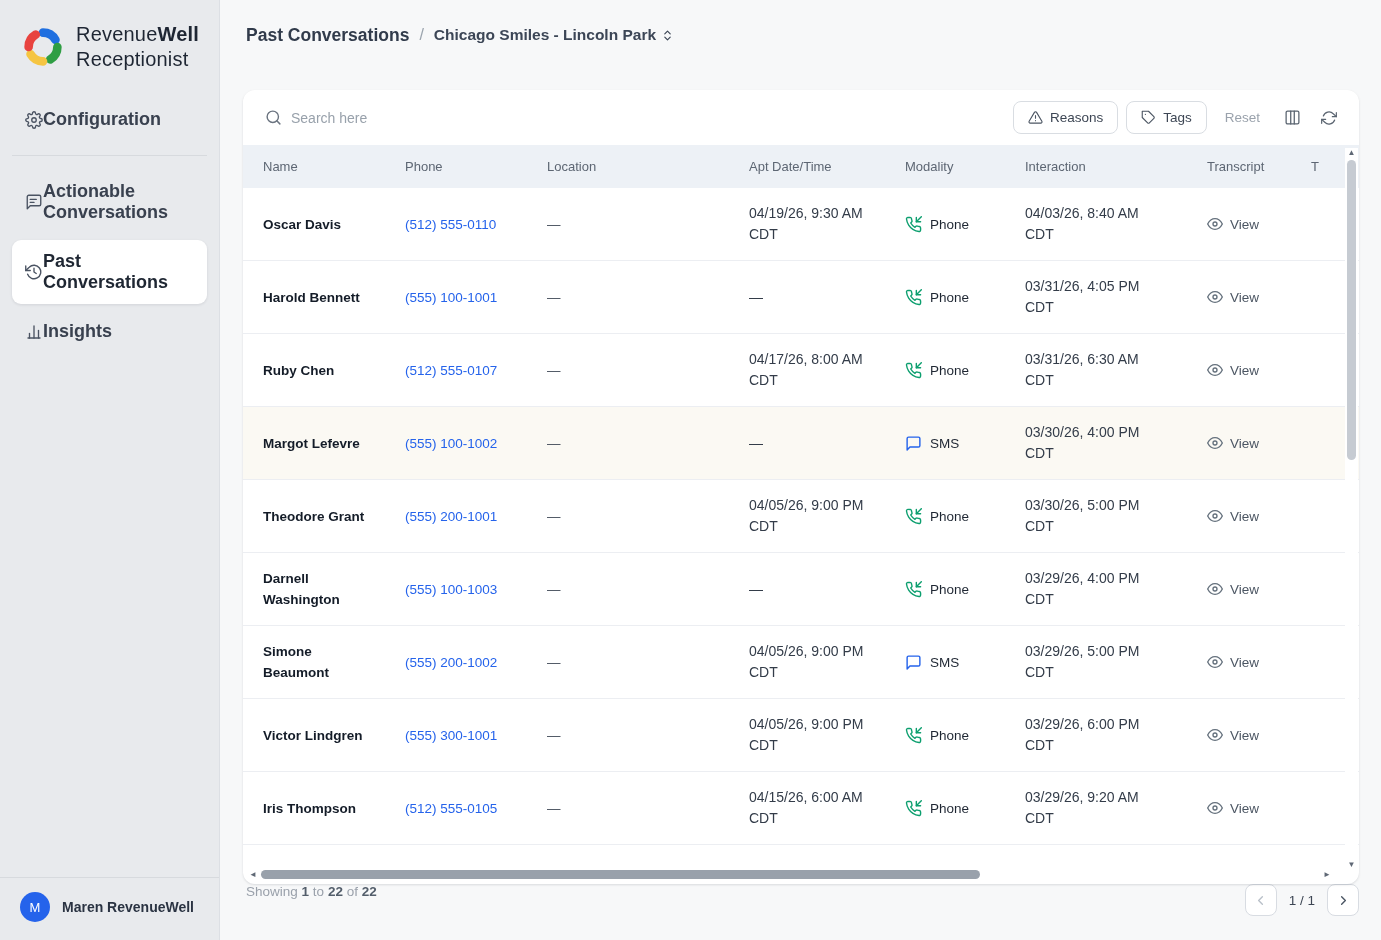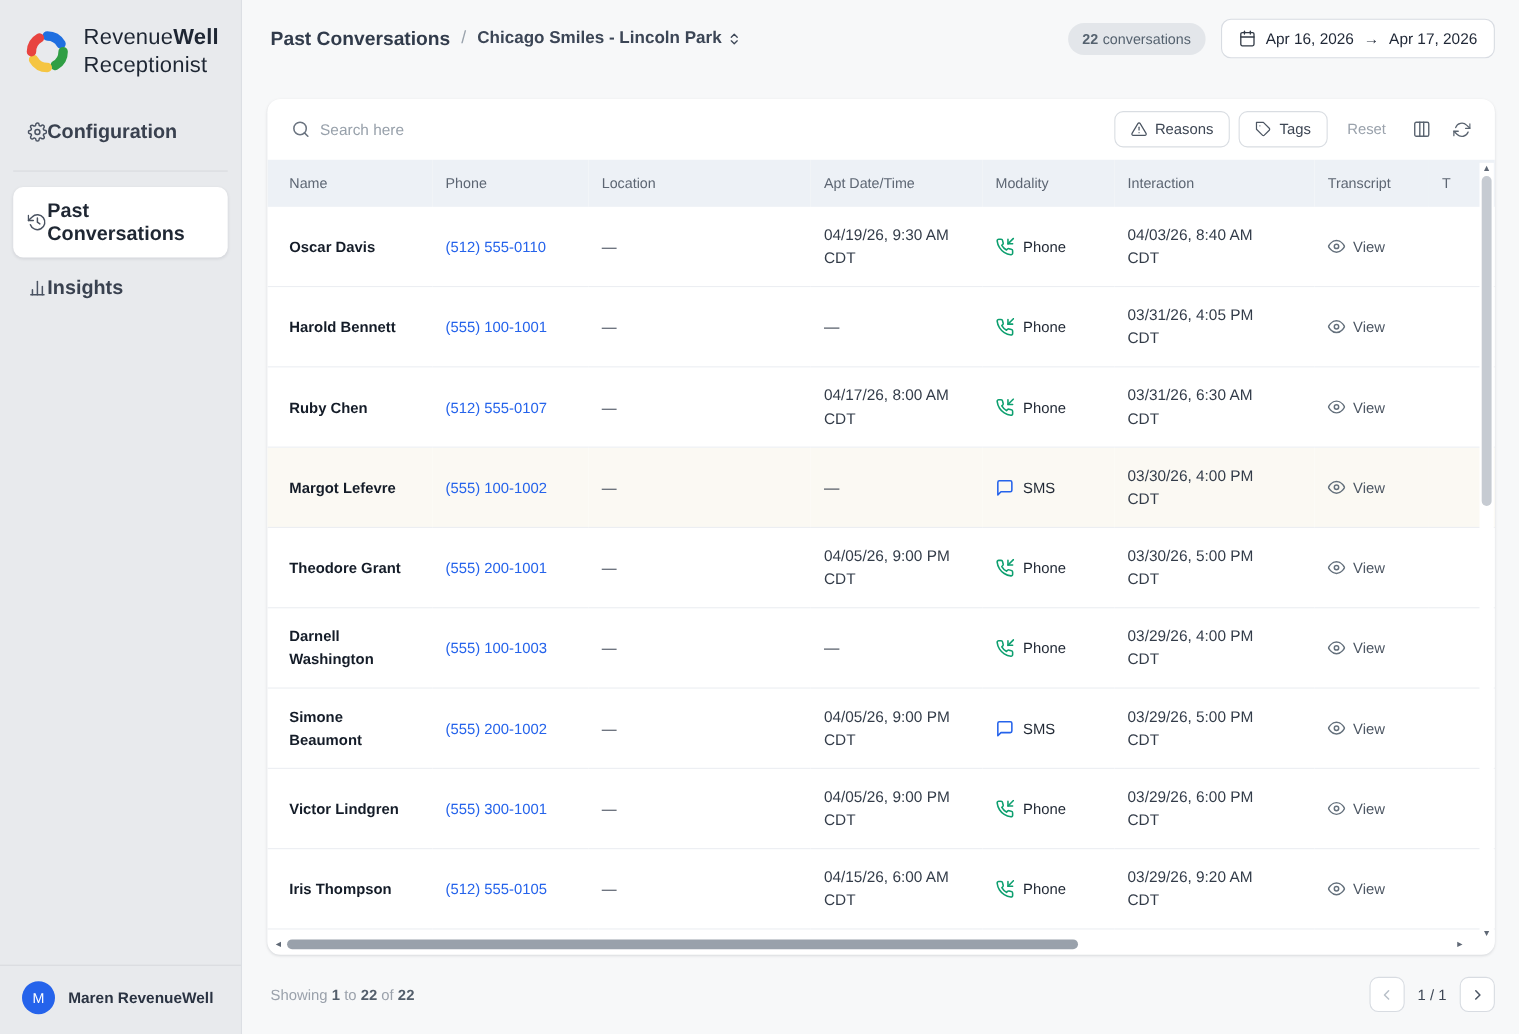--- a/index.html
+++ b/index.html
@@ -125,21 +125,21 @@
   .hscroll {
     position:absolute; left:6px; right:28px; bottom:3px; height:13px;
     display:flex; align-items:center; gap:4px;
   }
   .hscroll .arr { font-size:8px; color:#5f6875; flex:none; user-select:none; }
   .hscroll .track { flex:1; height:9px; position:relative; }
   .hthumb { position:absolute; left:0; top:0; height:9px; width:68%; background:#99a1ab; border-radius:5px; }
 
   
   .footer {
-    height:72px; flex:none; display:flex; align-items:center;
+    height:56px; flex:none; display:flex; align-items:flex-start;
     justify-content:space-between; padding:0 22px 0 26px;
   }
   .showing { font-size:13.5px; color:#9aa1ab; }
   .showing b { color:#535e6b; font-weight:bold; }
   .pager { display:flex; align-items:center; gap:12px;margin-left:47px; }
   .page-btn {
     width:32px; height:32px; background:#fff; border:1px solid #d8dce2; border-radius:8px;
     display:flex; align-items:center; justify-content:center; cursor:pointer;
   }
   .page-btn.prev { color:#b9c0c9; }
@@ -171,20 +171,30 @@
         <svg viewBox="0 0 24 24" width="18" height="18" fill="none" stroke="currentColor" stroke-width="1.8" stroke-linecap="round" stroke-linejoin="round">
             <circle cx="12" cy="12" r="3"></circle>
             <path d="M19.4 15a1.65 1.65 0 0 0 .33 1.82l.06.06a2 2 0 0 1 0 2.83 2 2 0 0 1-2.83 0l-.06-.06a1.65 1.65 0 0 0-1.82-.33 1.65 1.65 0 0 0-1 1.51V21a2 2 0 0 1-2 2 2 2 0 0 1-2-2v-.09A1.65 1.65 0 0 0 9 19.4a1.65 1.65 0 0 0-1.82.33l-.06.06a2 2 0 0 1-2.83 0 2 2 0 0 1 0-2.83l.06-.06a1.65 1.65 0 0 0 .33-1.82 1.65 1.65 0 0 0-1.51-1H3a2 2 0 0 1-2-2 2 2 0 0 1 2-2h.09A1.65 1.65 0 0 0 4.6 9a1.65 1.65 0 0 0-.33-1.82l-.06-.06a2 2 0 0 1 0-2.83 2 2 0 0 1 2.83 0l.06.06a1.65 1.65 0 0 0 1.82.33H9a1.65 1.65 0 0 0 1-1.51V3a2 2 0 0 1 2-2 2 2 0 0 1 2 2v.09a1.65 1.65 0 0 0 1 1.51 1.65 1.65 0 0 0 1.82-.33l.06-.06a2 2 0 0 1 2.83 0 2 2 0 0 1 0 2.83l-.06.06a1.65 1.65 0 0 0-.33 1.82V9a1.65 1.65 0 0 0 1.51 1H21a2 2 0 0 1 2 2 2 2 0 0 1-2 2h-.09a1.65 1.65 0 0 0-1.51 1z"></path>
           </svg>
       </span>
       <span>Configuration</span>
     </div>
 
     <div class="side-divider"></div>
 
+    <div class="nav-item">
+      <span class="nicon">
+        <svg viewBox="0 0 24 24" width="18" height="18" fill="none" stroke="currentColor" stroke-width="1.8" stroke-linecap="round" stroke-linejoin="round">
+            <path d="M21 15a2 2 0 0 1-2 2H7l-4 4V5a2 2 0 0 1 2-2h14a2 2 0 0 1 2 2z"></path>
+            <line x1="7" y1="8.5" x2="15" y2="8.5"></line>
+            <line x1="7" y1="12.5" x2="12" y2="12.5"></line>
+          </svg>
+      </span>
+      <span>Actionable Conversations</span>
+    </div>
 
     <div class="nav-item active">
       <span class="nicon">
         <svg viewBox="0 0 24 24" width="18" height="18" fill="none" stroke="currentColor" stroke-width="1.8" stroke-linecap="round" stroke-linejoin="round">
             <path d="M1 4v6h6"></path>
             <path d="M3.51 15a9 9 0 1 0 2.13-9.36L1 10"></path>
             <polyline points="12 7 12 12 15 14"></polyline>
           </svg>
       </span>
       <span>Past Conversations</span>
@@ -219,36 +229,20 @@
       <span class="bc-sep">/</span>
       <span class="bc-current">
         <span>Chicago Smiles - Lincoln Park</span>
         <span class="sort-icon">
           <svg viewBox="0 0 24 24" width="13" height="13" fill="none" stroke="currentColor" stroke-width="2.2" stroke-linecap="round" stroke-linejoin="round">
               <polyline points="7 9 12 4 17 9"></polyline>
               <polyline points="7 15 12 20 17 15"></polyline>
             </svg>
         </span>
       </span>
-    </div>
-    <div class="topbar-right">
-      <span class="count-badge"><b>22</b><span>conversations</span></span>
-      <button class="date-btn">
-        <span class="dicon">
-          <svg viewBox="0 0 24 24" width="16" height="16" fill="none" stroke="currentColor" stroke-width="1.8" stroke-linecap="round" stroke-linejoin="round">
-              <rect x="3" y="4" width="18" height="18" rx="2"></rect>
-              <line x1="16" y1="2" x2="16" y2="6"></line>
-              <line x1="8" y1="2" x2="8" y2="6"></line>
-              <line x1="3" y1="10" x2="21" y2="10"></line>
-            </svg>
-        </span>
-        <span>Apr 16, 2026</span>
-        <span class="date-arrow">→</span>
-        <span>Apr 17, 2026</span>
-      </button>
     </div>
   </div>
 
   <div class="card">
 
     <div class="toolbar">
       <div class="search-wrap">
         <span class="sicon">
           <svg viewBox="0 0 24 24" width="17" height="17" fill="none" stroke="currentColor" stroke-width="2" stroke-linecap="round" stroke-linejoin="round">
               <circle cx="11" cy="11" r="8"></circle>

